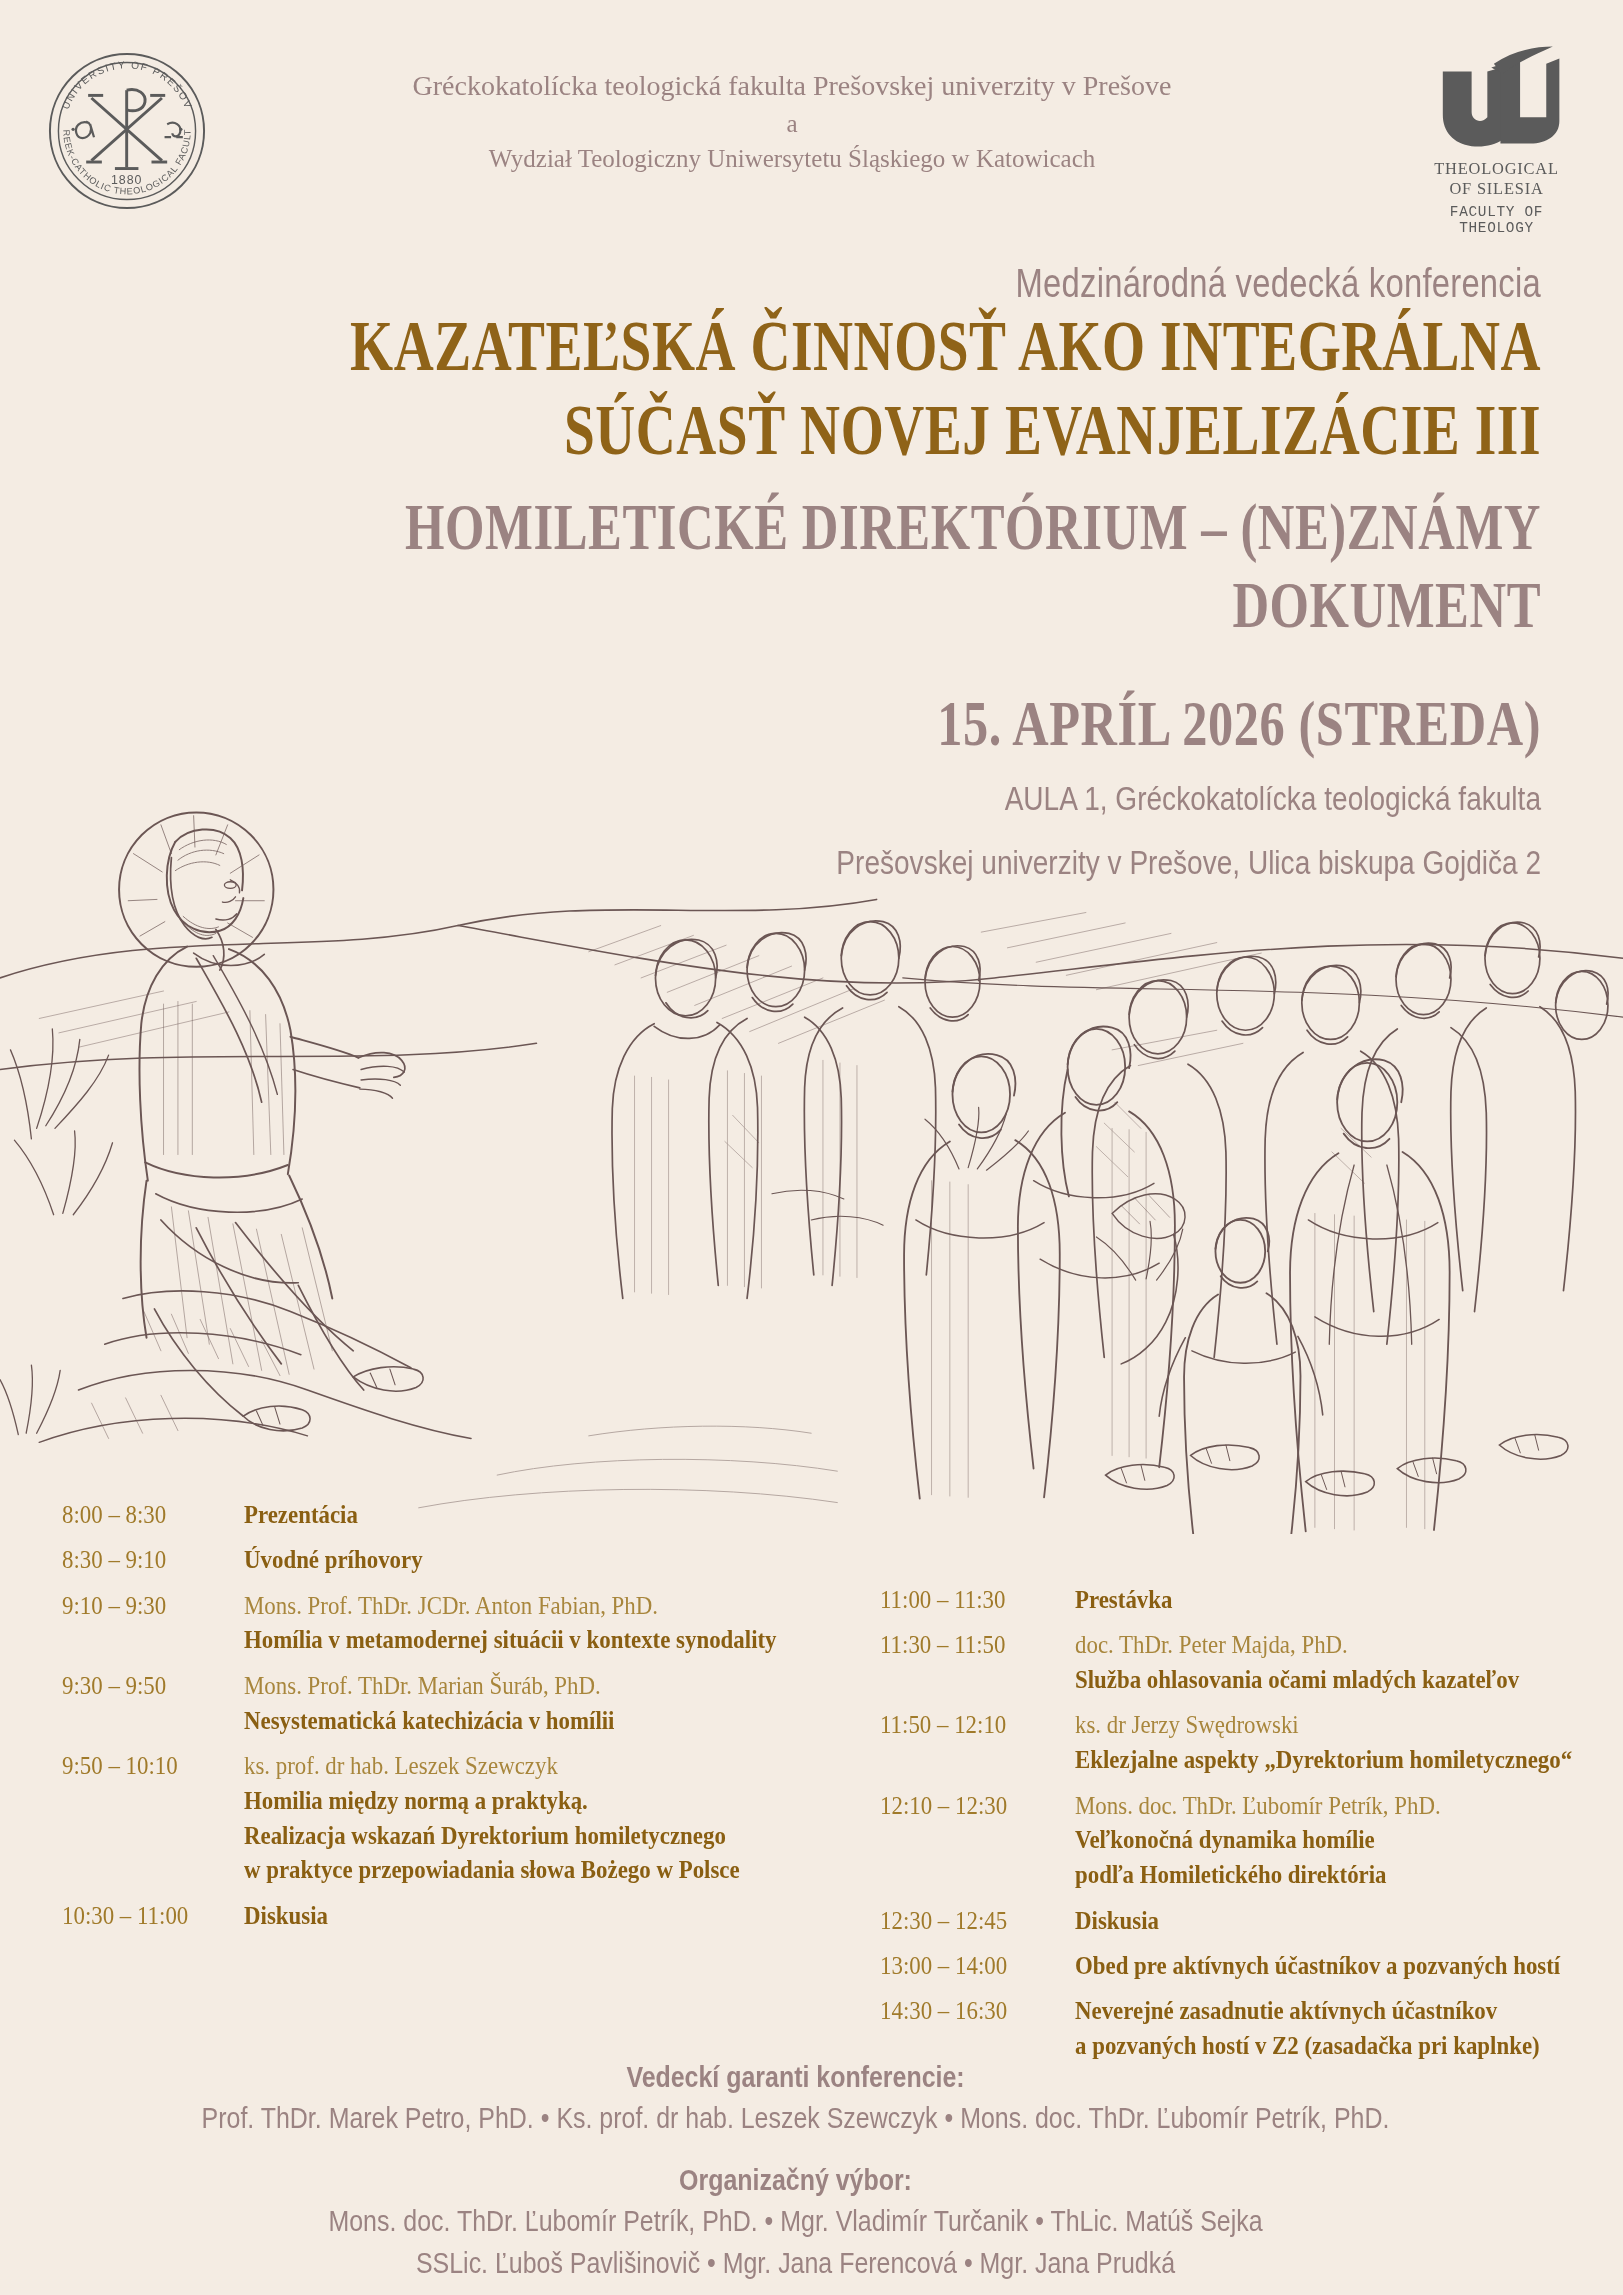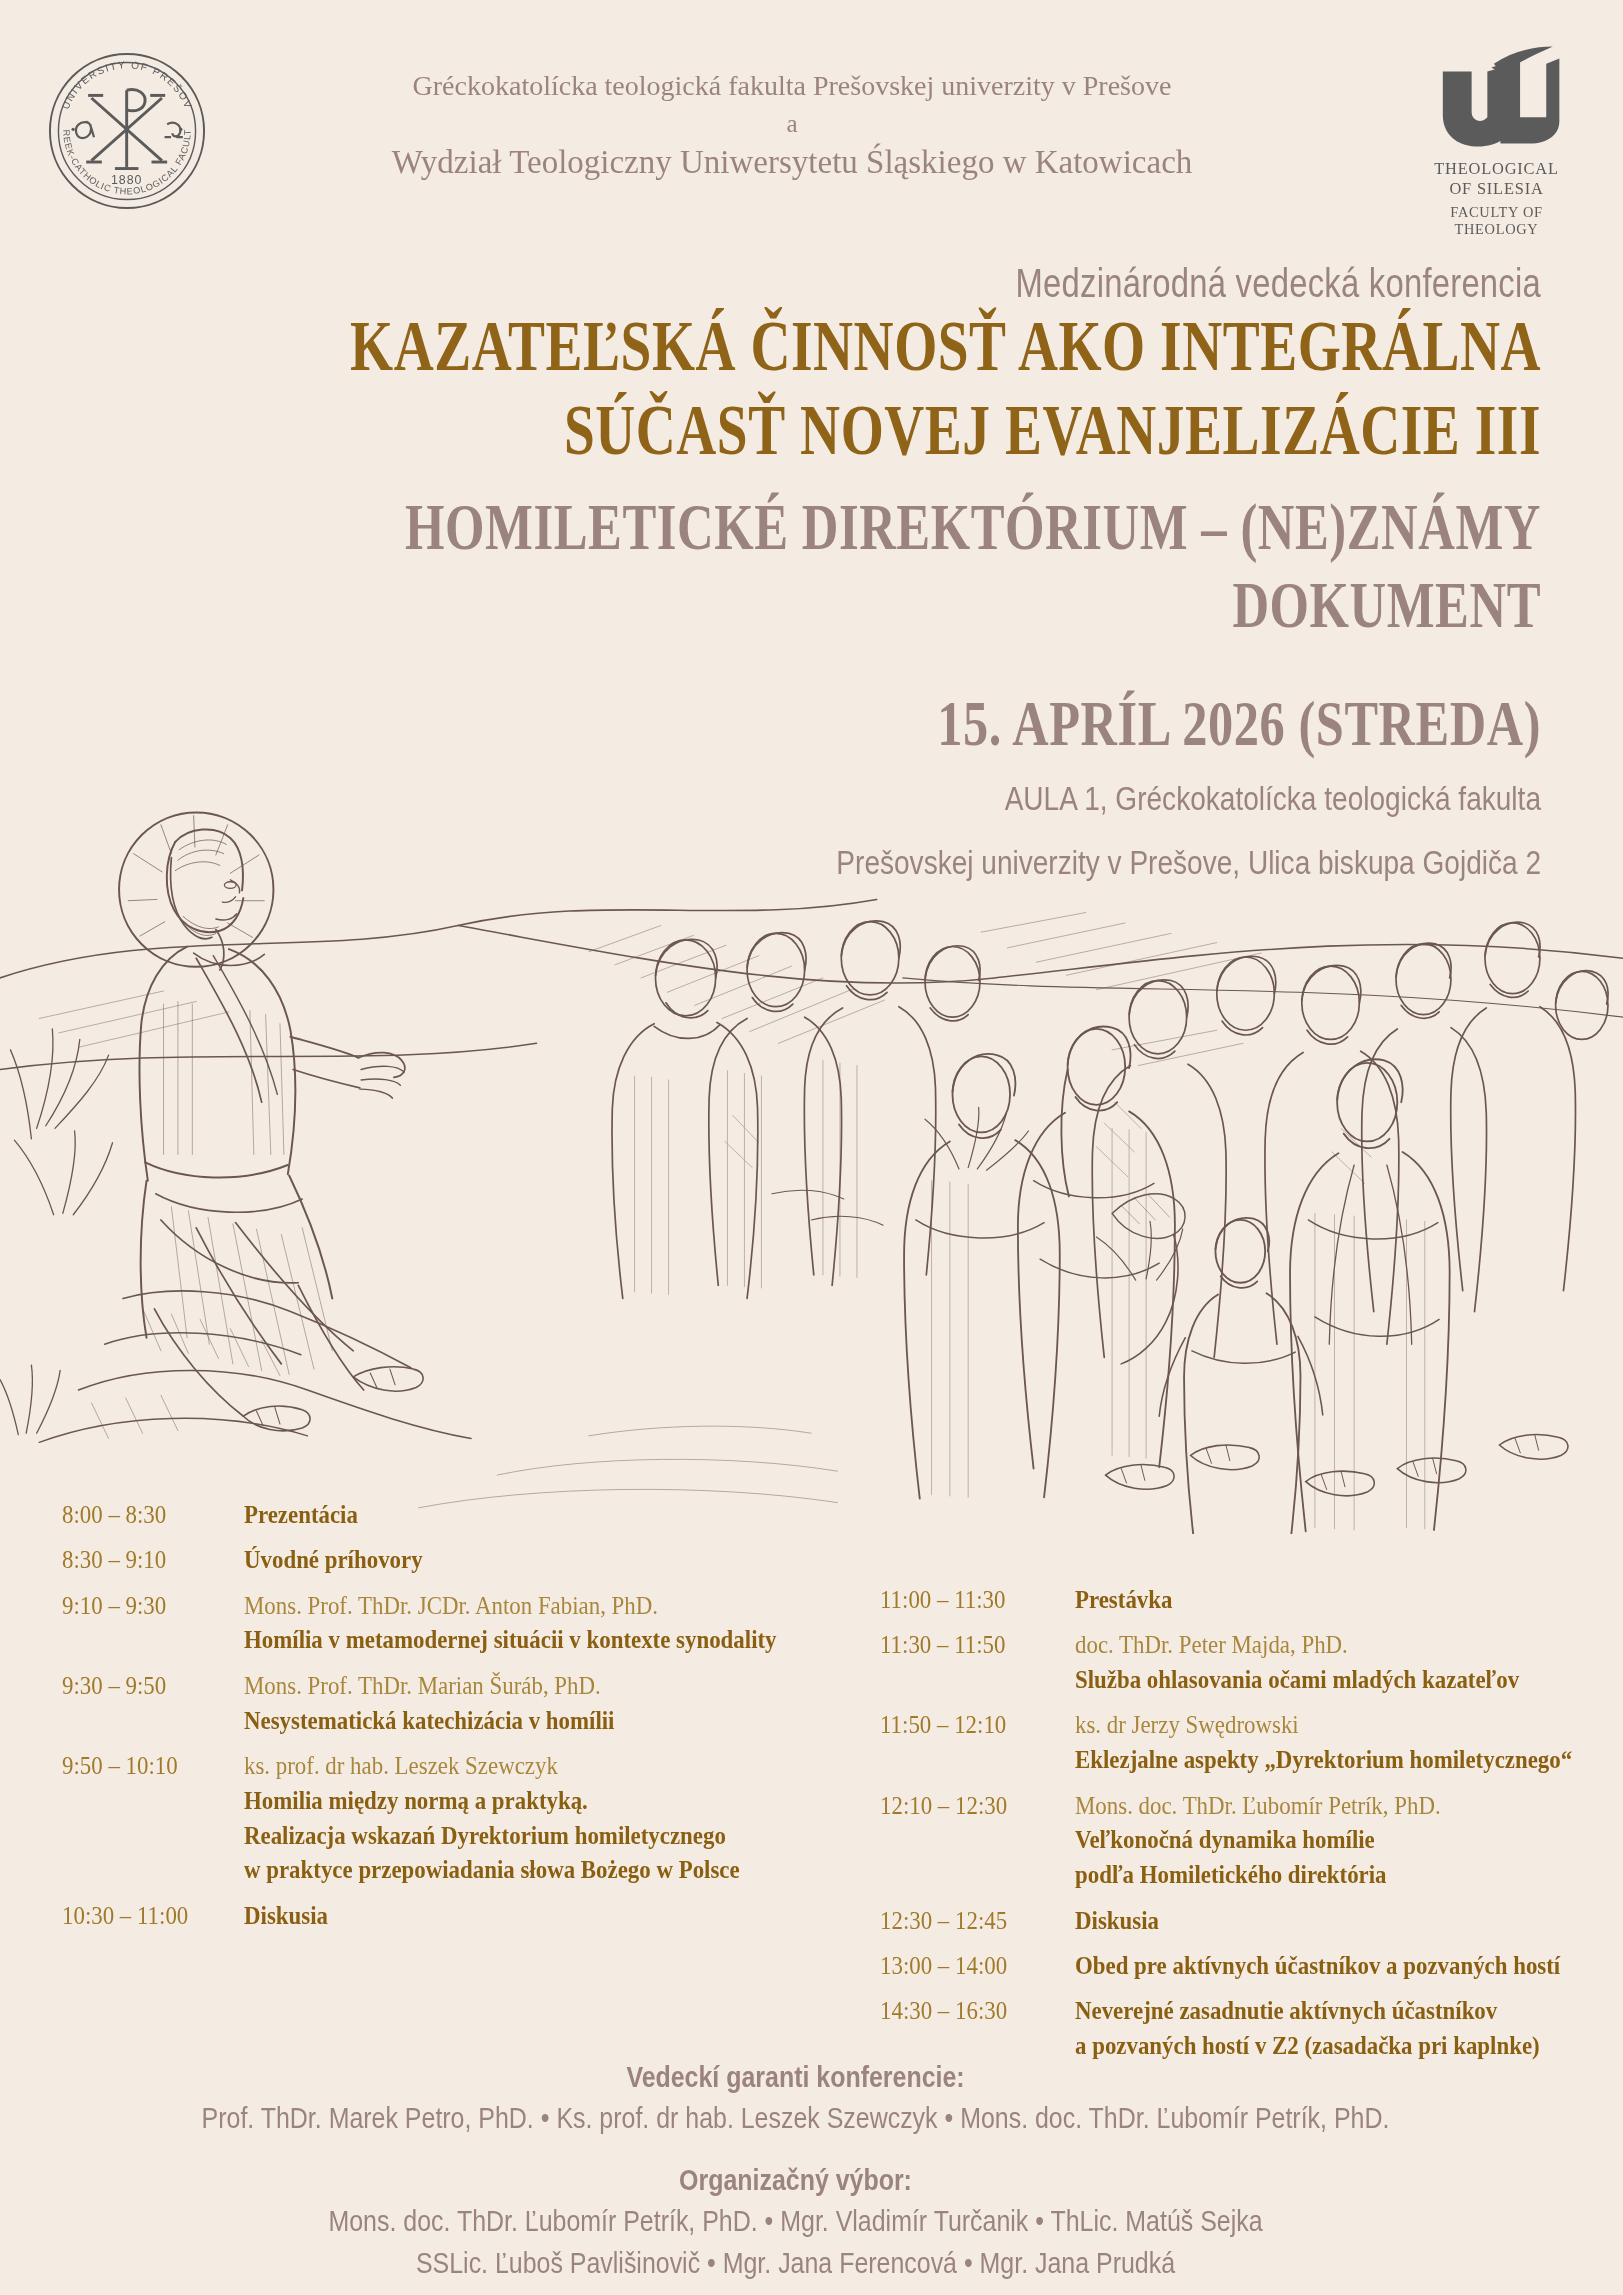--- a/index.html
+++ b/index.html
@@ -11,27 +11,27 @@
     position:relative;
   }
   .poster{position:relative;width:1623px;height:2295px;overflow:hidden;background:#f4ece3;}
 
   
   .header{position:absolute;top:0;left:0;width:1623px;height:229px;}
   .seal{position:absolute;left:47px;top:51px;width:160px;height:160px;}
   .silesia{position:absolute;right:51px;top:44px;width:151px;height:160px;text-align:center;}
   .silesia-mark{width:131px;height:110px;margin:0 auto;display:block;}
   .silesia-l1{font-family:"Liberation Serif",serif;font-size:16.4px;letter-spacing:0.8px;color:#5b5b5b;margin-top:5.2px;}
-  .silesia-l2{font-family:Liberation Serif, serif;font-size:14.4px;letter-spacing:0.7px;color:#5b5b5b;margin-top:4.6px;}
+  .silesia-l2{font-family:Liberation Mono, monospace;font-size:14.4px;letter-spacing:0.7px;color:#5b5b5b;margin-top:4.6px;}
 
   .hdr-text{position:absolute;left:216px;top:72px;width:1152px;text-align:center;
             font-family:"Liberation Serif",serif;color:#9b8382;}
   .hdr-l1{font-size:28px;line-height:1.0;}
   .hdr-a{font-size:25px;line-height:1.0;margin-top:10.5px;}
-  .hdr-l2{font-size:33px;line-height:1.0;margin-top:10.5px;}
+  .hdr-l2{font-size:25px;line-height:1.0;margin-top:10.5px;}
 
   
   .titleblock{position:absolute;left:0;top:262px;width:1623px;padding-right:82px;
               box-sizing:border-box;text-align:right;}
   .kicker{font-family:"Liberation Sans",sans-serif;font-size:41px;color:#9b8382;
           letter-spacing:0.3px;transform:scaleX(0.80);transform-origin:right center;
           line-height:1.05;}
   .maintitle{font-family:"Liberation Serif",serif;color:#8f6318;
              font-size:71px;font-weight:bold;letter-spacing:0.7px;
              transform:scaleX(0.78);transform-origin:right center;line-height:1.18;}

